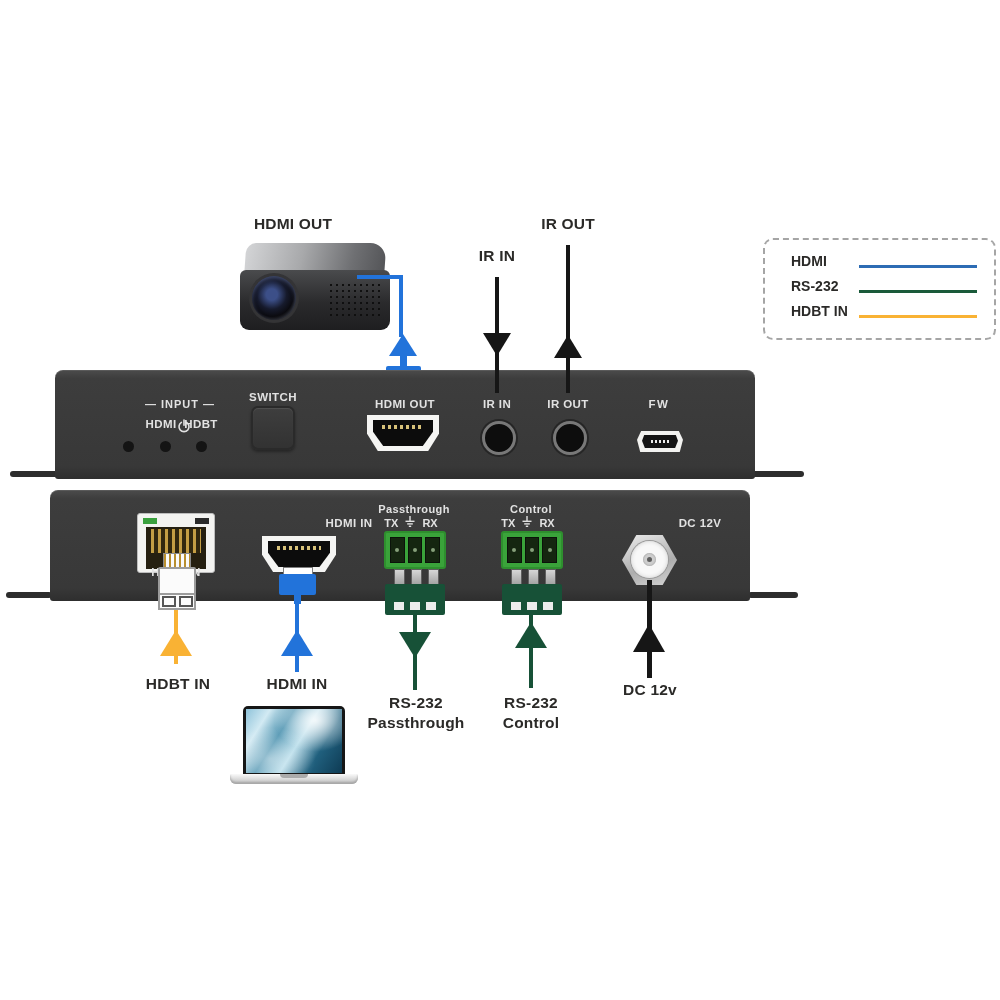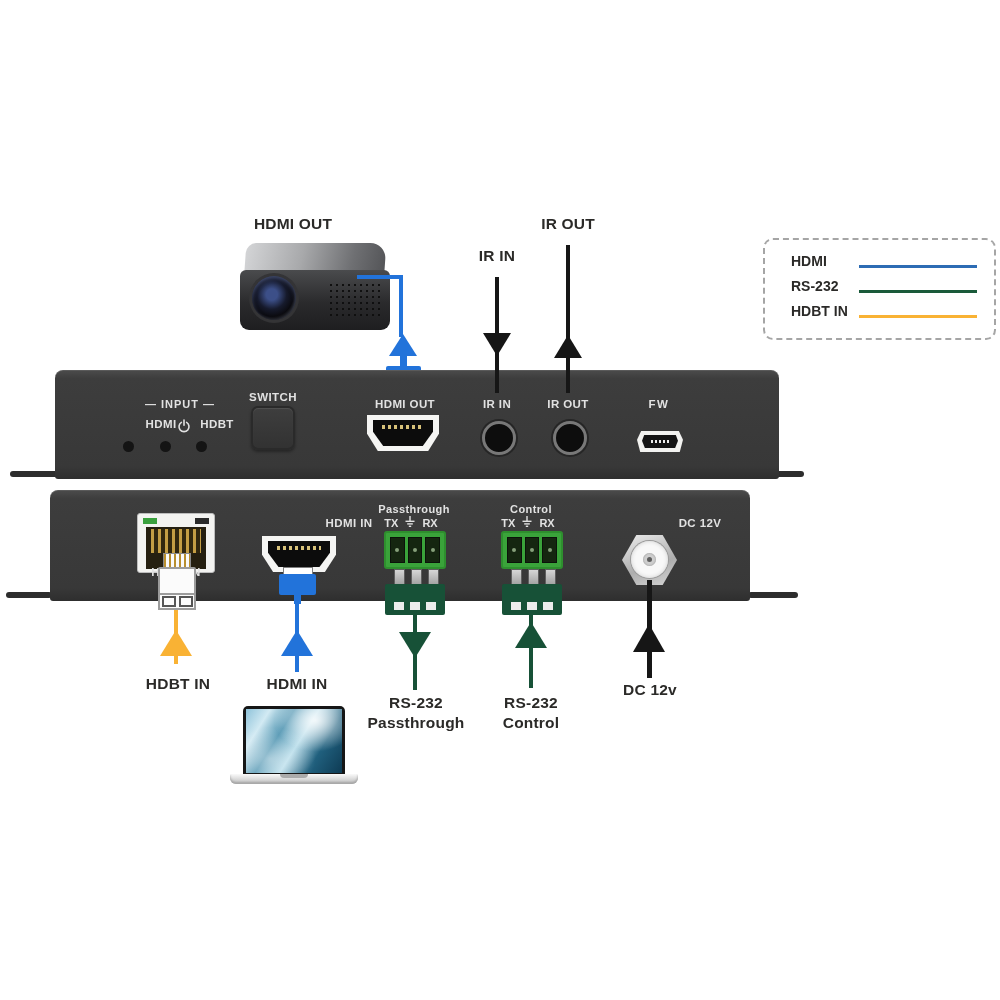--- a/index.html
+++ b/index.html
@@ -81,31 +81,31 @@
     <div class="legend-line" style="top:25px;background:#2d6cb4;"></div>
     <div class="abs" style="left:26px;top:38px;font-weight:bold;font-size:14px;color:#2b2a28;">RS-232</div>
     <div class="legend-line" style="top:50px;background:#1a5a3a;"></div>
     <div class="abs" style="left:26px;top:63px;font-weight:bold;font-size:14px;color:#2b2a28;">HDBT IN</div>
     <div class="legend-line" style="top:75px;background:#f9b234;"></div>
   </div>
 
   <div class="ear" style="left:10px;top:471px;width:48px;"></div>
   <div class="ear" style="left:752px;top:471px;width:52px;"></div>
 
-  <div class="panel" style="left:55px;top:370px;width:700px;height:108px;padding-left:24px;">
+  <div class="panel" style="left:55px;top:370px;width:700px;height:108px;">
 
     <span class="abs" style="left:122px;top:48px;">
       <svg width="14" height="14" viewBox="0 0 14 14">
         <path d="M4.4 3.4 A5 5 0 1 0 9.6 3.4" fill="none" stroke="#e2e2e2" stroke-width="1.6" stroke-linecap="round"></path>
         <line x1="7" y1="1" x2="7" y2="6.2" stroke="#e2e2e2" stroke-width="1.6" stroke-linecap="round"></line>
       </svg>
     </span>
     <div class="lbl-panel" style="left:80px;top:27px;width:90px;letter-spacing:1px;font-size:11px;">— INPUT —</div>
     <div class="lbl-panel" style="left:81px;top:47px;width:50px;">HDMI</div>
-    <div class="lbl-panel" style="left:121px;top:47px;width:50px;margin-left:16px;">HDBT</div>
+    <div class="lbl-panel" style="left:121px;top:47px;width:50px;">HDBT</div>
     <div class="led" style="left:68px;top:70px;"></div>
     <div class="led" style="left:105px;top:70px;"></div>
     <div class="led" style="left:141px;top:70px;"></div>
 
     <div class="lbl-panel" style="left:188px;top:20px;width:60px;">SWITCH</div>
     <div class="abs" style="left:196px;top:35px;width:44px;height:44px;background:linear-gradient(#3e3e3e,#323232);
                 border:2px solid #2a2a2a;border-radius:7px;box-sizing:border-box;
                 box-shadow:inset 0 1px 1px rgba(255,255,255,.10),0 2px 3px rgba(0,0,0,.35);"></div>
 
     <div class="lbl-panel" style="left:310px;top:27px;width:80px;">HDMI OUT</div>

